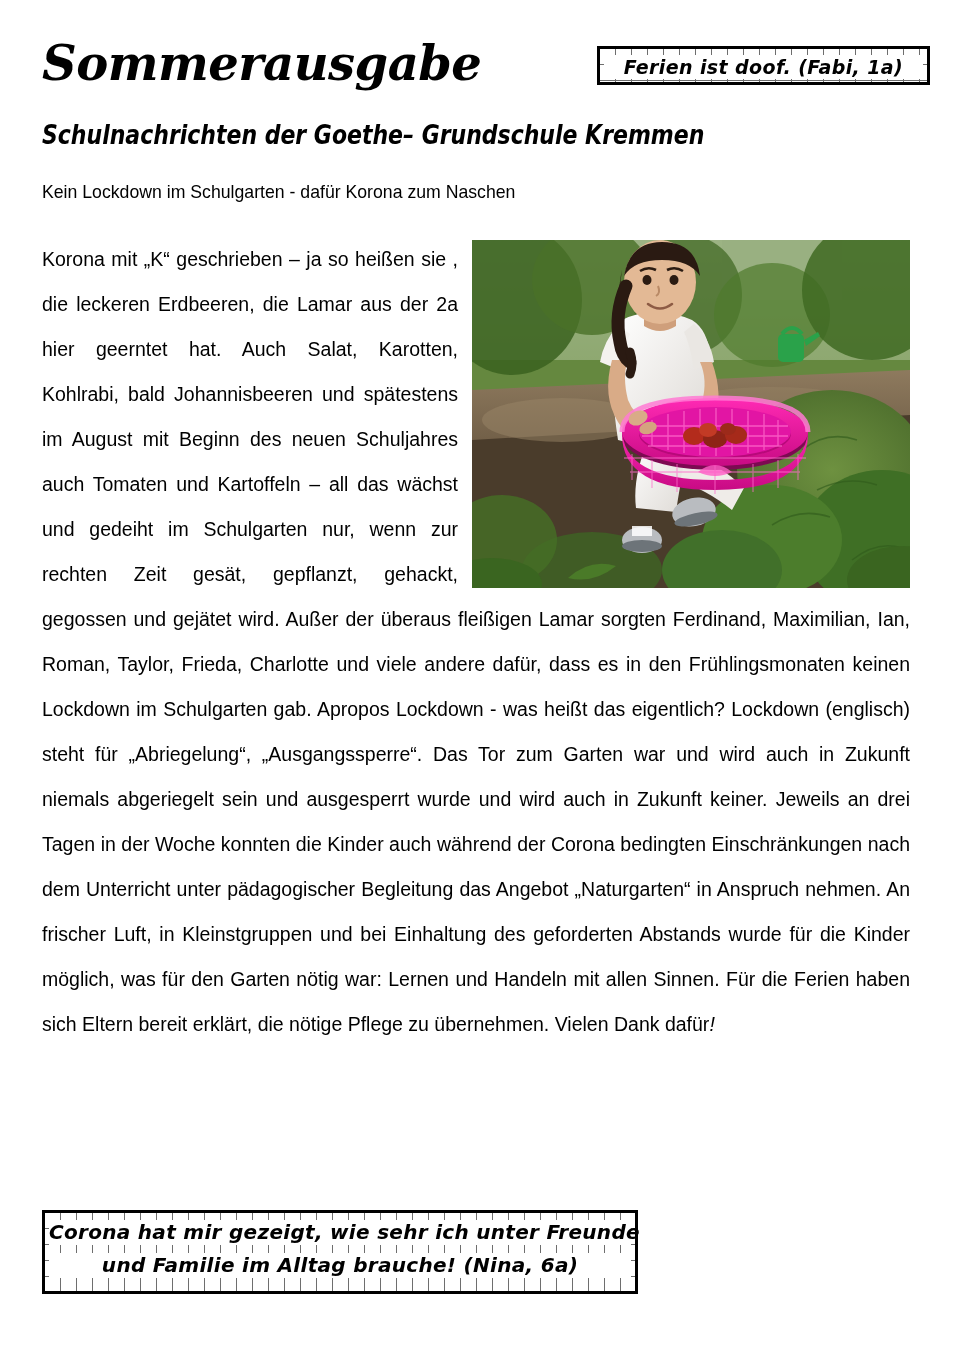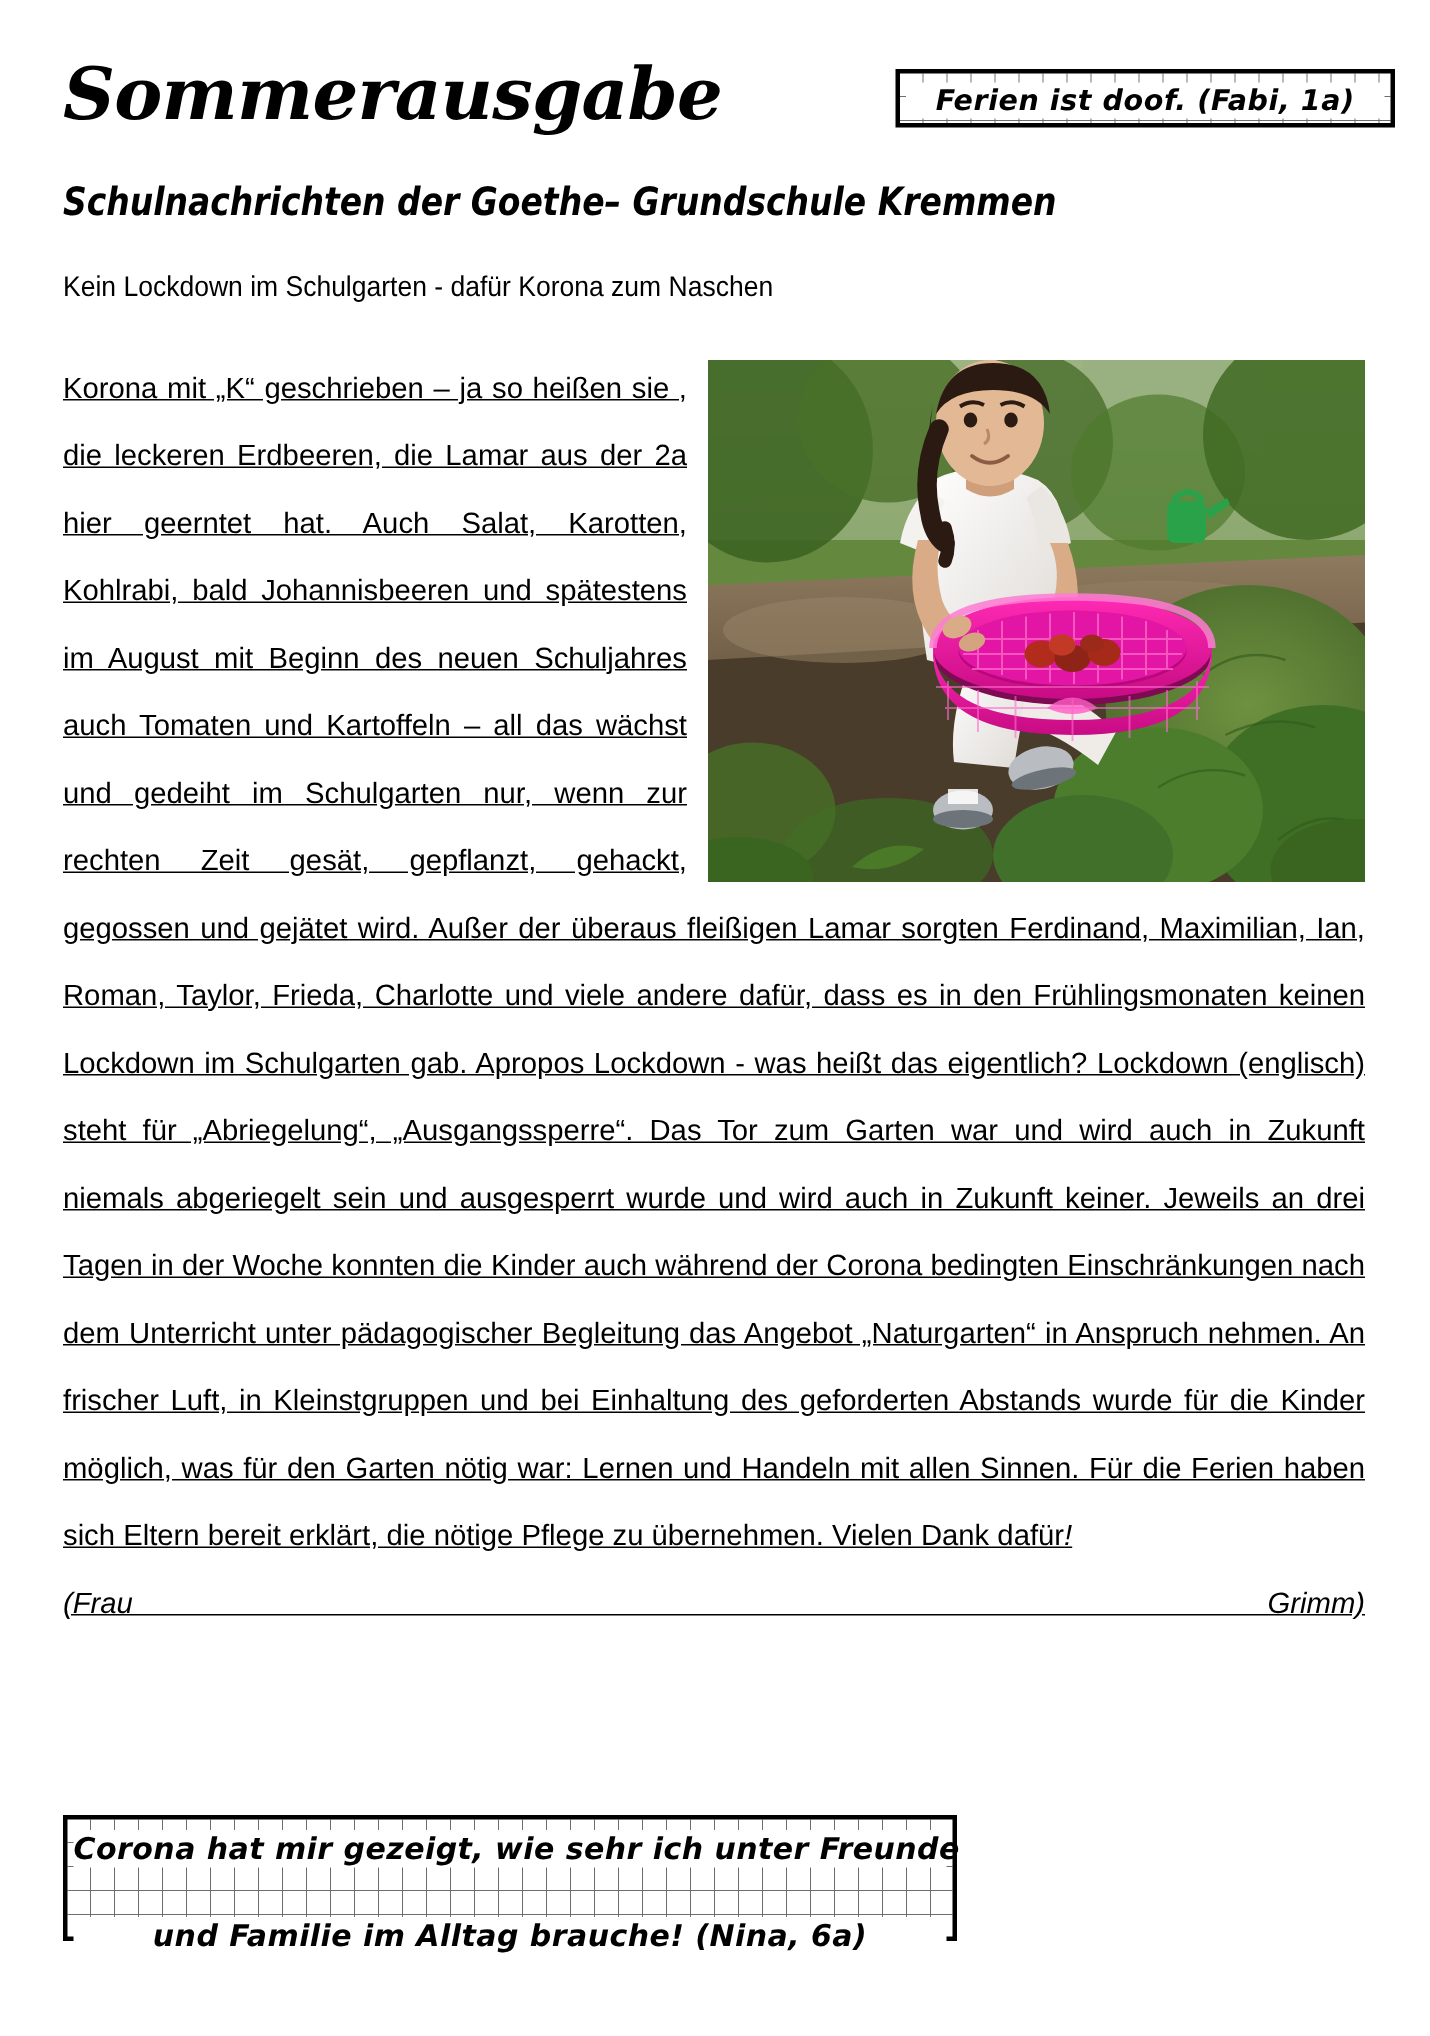--- a/index.html
+++ b/index.html
@@ -85,21 +85,21 @@
   .quote-box-bottom .quote-line {
     position: absolute;
     left: 4px;
     right: 4px;
     font-size: 20px;
     line-height: 25px;
     letter-spacing: 0.3px;
     background: #ffffff;
   }
   .quote-box-bottom .quote-line-1 { top: 7px; }
-  .quote-box-bottom .quote-line-2 { top: 65px; }
+  .quote-box-bottom .quote-line-2 { top: 40px; }
 
   
   .subtitle {
     position: absolute;
     left: 42px;
     top: 118px;
     width: 860px;
     font-family: "DejaVu Sans Condensed", "Liberation Sans Narrow", "Liberation Sans", sans-serif;
     font-weight: 700;
     font-style: italic;
@@ -126,21 +126,20 @@
   .article {
     position: absolute;
     left: 42px;
     top: 237px;
     width: 868px;
     font-size: 19.5px;
     line-height: 45px;
     text-align: justify;
     text-justify: inter-word;
     hyphens: manual;
-    text-decoration: underline;
   }
   .article p {
     margin: 0;
   }
 
   
   .photo {
     float: right;
     width: 438px;
     height: 348px;
@@ -324,21 +323,20 @@
         <ellipse cx="176" cy="188" rx="9" ry="6" fill="#d4a37f" transform="rotate(-18 176 188)"></ellipse>
 
         <ellipse cx="20" cy="344" rx="50" ry="26" fill="#3a6520"></ellipse>
         <ellipse cx="430" cy="340" rx="55" ry="34" fill="#3a6520"></ellipse>
         <path d="M96,338 q22,-20 48,-12 q-22,18 -48,12 Z" fill="#4a7a28"></path>
       </svg>
     </div>
 
     <p><span>Korona mit „K“ geschrieben – ja so heißen sie , die leckeren Erdbeeren, die Lamar aus der 2a hier geerntet hat. Auch Salat, Karotten, Kohlrabi, bald Johannisbeeren und spätestens im August mit Beginn des neuen Schuljahres auch Tomaten und Kartoffeln – all das wächst und gedeiht im Schulgarten nur, wenn zur rechten Zeit gesät, gepflanzt, gehackt, gegossen und gejätet wird. Außer der überaus fleißigen Lamar sorgten Ferdinand, Maximilian, Ian, Roman, Taylor, Frieda, Charlotte und viele andere dafür, dass es in den Frühlingsmonaten keinen Lockdown im Schulgarten gab.  Apropos Lockdown - was heißt das eigentlich? Lockdown (englisch) steht für „Abriegelung“, „Ausgangssperre“. Das Tor zum Garten war und wird auch in Zukunft niemals abgeriegelt sein und ausgesperrt wurde und wird auch in Zukunft keiner. Jeweils an drei Tagen in der Woche konnten die Kinder auch während der Corona bedingten Einschränkungen nach dem Unterricht unter pädagogischer Begleitung das Angebot „Naturgarten“ in Anspruch nehmen. An frischer Luft, in Kleinstgruppen und bei Einhaltung des geforderten Abstands wurde für die Kinder möglich, was für den Garten nötig war: Lernen und Handeln mit allen Sinnen. Für die Ferien haben sich Eltern bereit erklärt, die nötige Pflege zu übernehmen. Vielen Dank dafür</span><span class="excl-italic">!</span></p>
 
-    <p class="sig-line"><span style="display:inline-block;width:0;"></span><span class="sig">(Frau Grimm)</span></p>
   </div>
 
   <div class="quote-box quote-box-bottom">
     <div class="quote-text quote-line quote-line-1">Corona hat mir gezeigt, wie sehr ich unter Freunde</div>
     <div class="quote-text quote-line quote-line-2">und Familie im Alltag brauche! (Nina, 6a)</div>
   </div>
 
 </div>
 
 </body></html>

